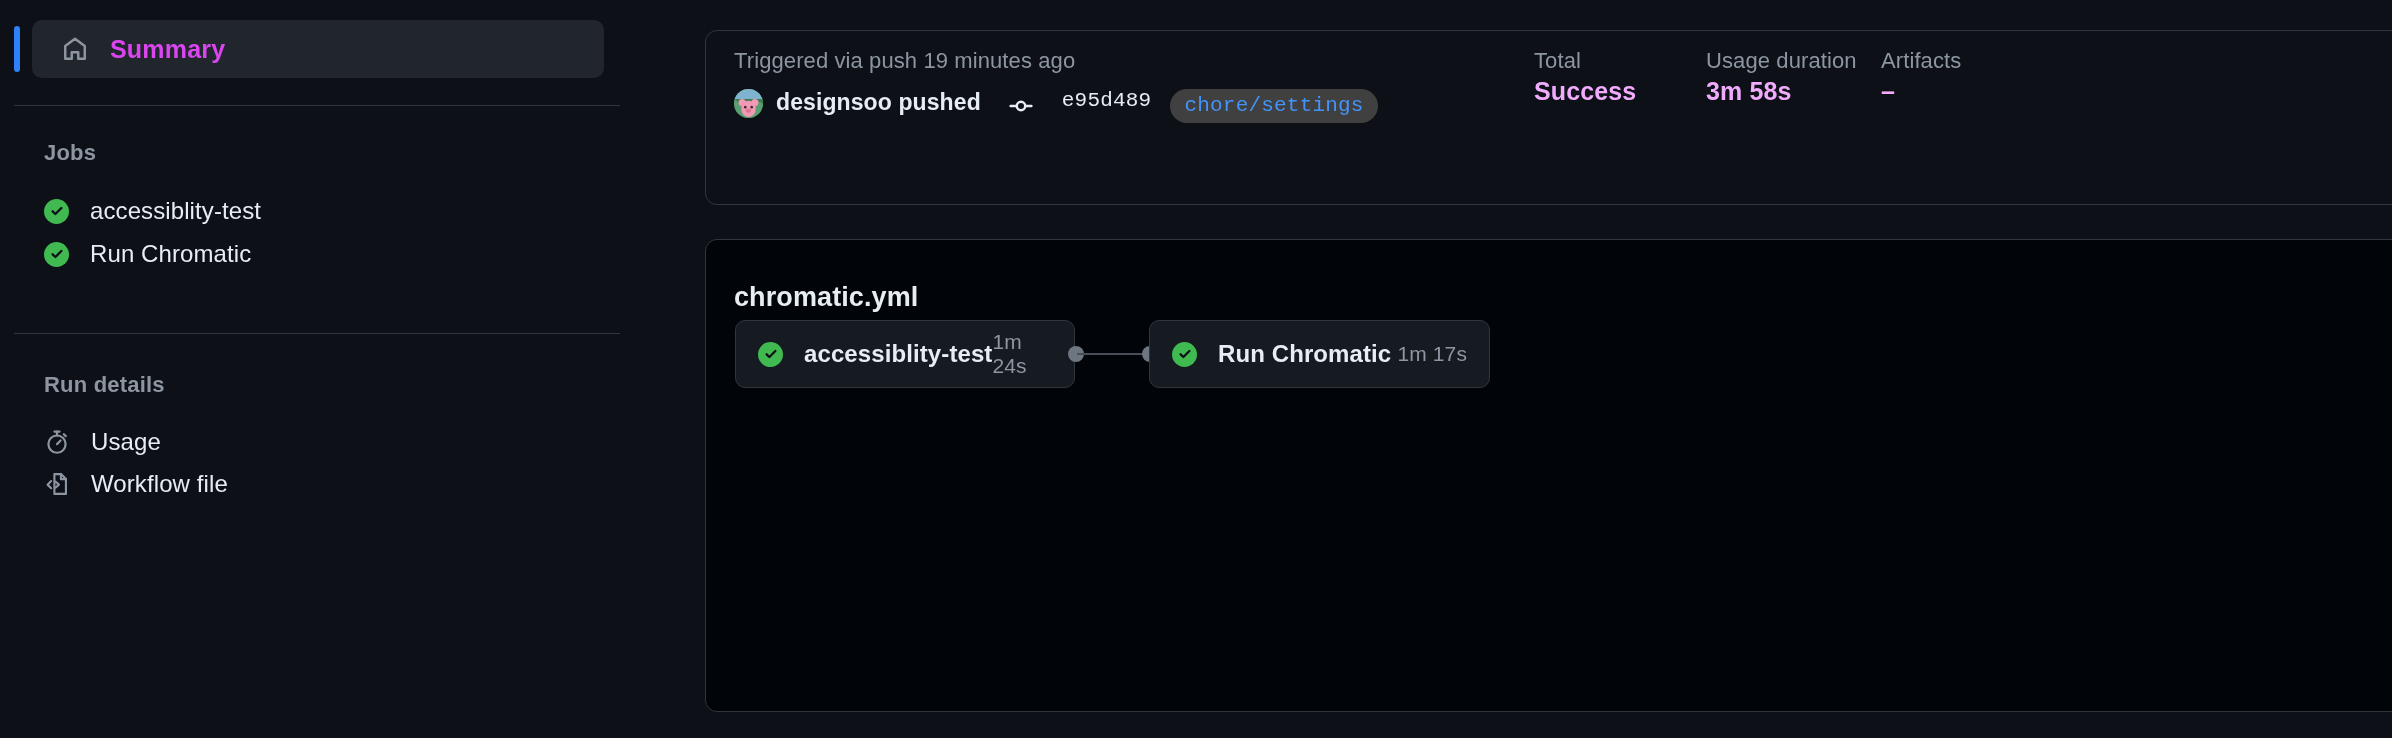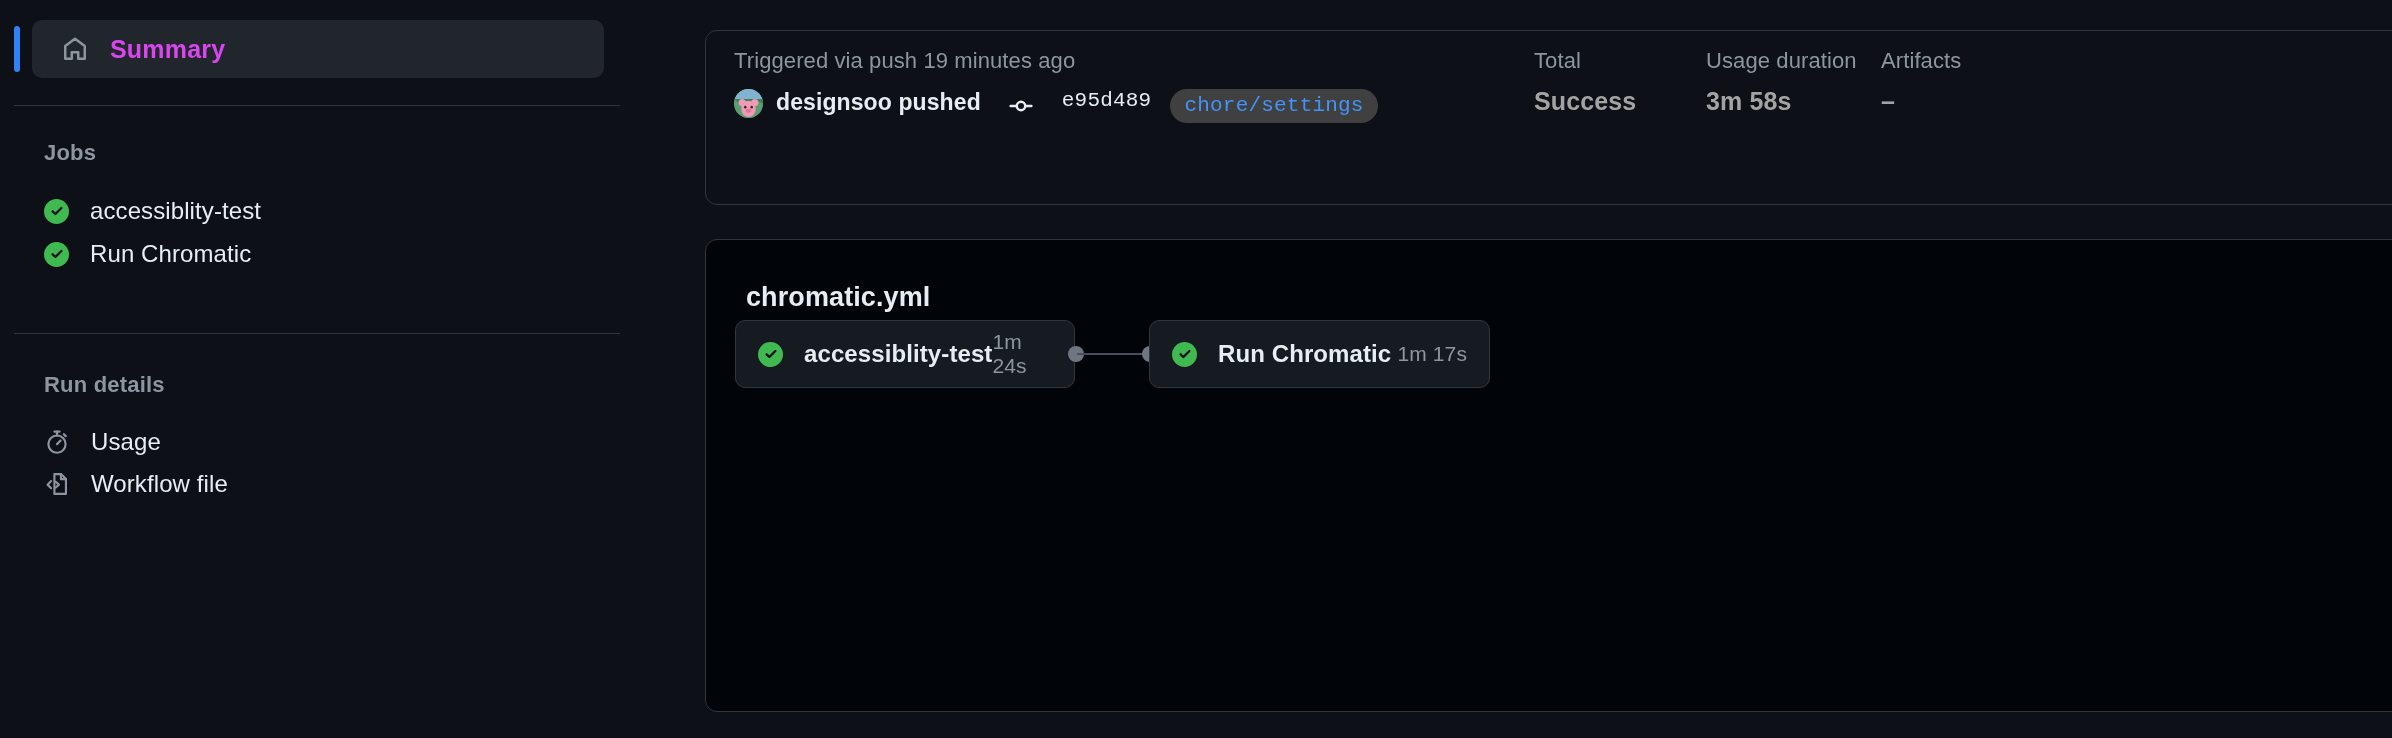--- a/index.html
+++ b/index.html
@@ -208,40 +208,39 @@
   .meta-col {
     position: absolute;
     top: 17px;
   }
   .meta-col .meta-label {
     font-size: 22px;
     color: #8d96a0;
     letter-spacing: .1px;
   }
   .meta-col .meta-value {
-    margin-top: 13px;
+    margin-top: 3px;
     font-size: 25px;
     font-weight: bold;
-    color: #a3a3a3;
+    color: #f0abfc;
     letter-spacing: .1px;
   }
   .meta-status    { left: 828px; }
   .meta-duration  { left: 1000px; }
   .meta-artifacts { left: 1175px; }
 
   
   .wf-title {
     position: absolute;
     left: 28px;
     top: 42px;
     font-size: 27px;
     font-weight: bold;
     color: #e6edf3;
     letter-spacing: .1px;
-    margin-left: 12px;
   }
   .wf-subtitle {
     position: absolute;
     left: 28px;
     top: 85px;
     font-size: 22px;
     color: #8d96a0;
     letter-spacing: .1px;
   }
 

